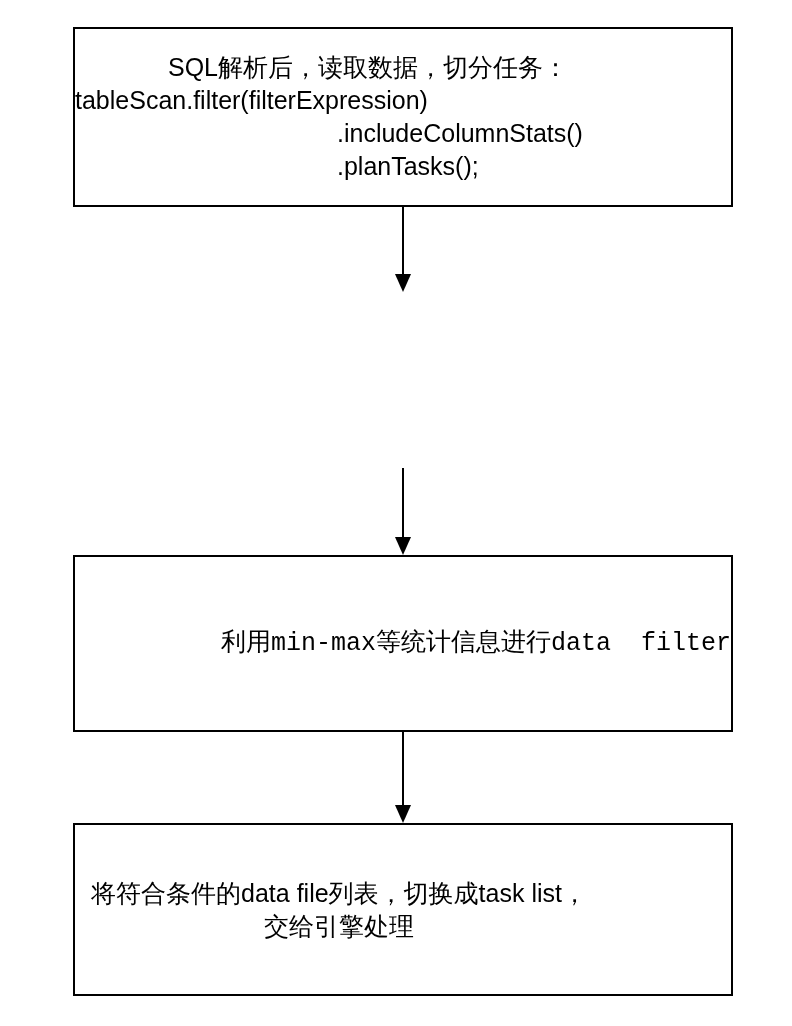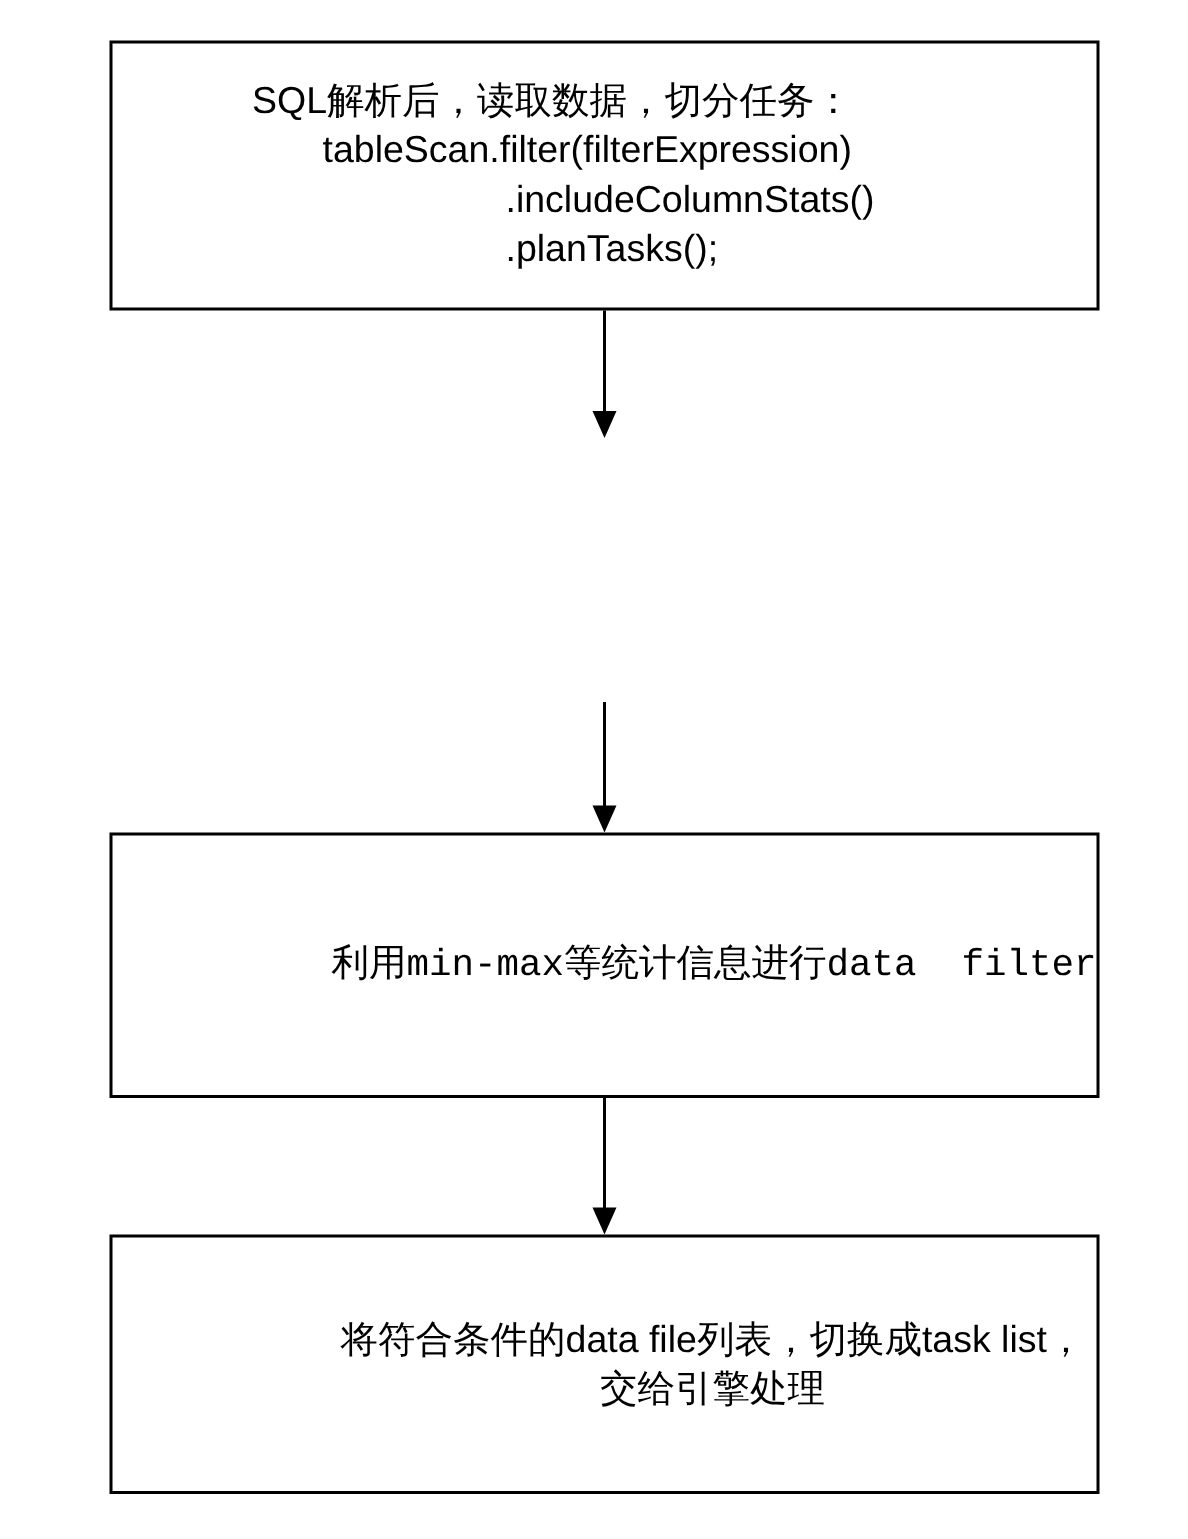--- a/index.html
+++ b/index.html
@@ -30,21 +30,21 @@
   }
   
   .box1 {
     top: 27px;
     height: 180px;
     flex-direction: column;
     justify-content: center;
     align-items: flex-start;
   }
   .box1 .ln1 { margin-left: 93px; }
-  .box1 .ln2 { margin-left: 140px; }
+  .box1 .ln2 { }
   .box1 .ln3 { margin-left: 262px; text-align: right; }
   .box1 .ln4 { margin-left: 262px; }
   
   .box2 {
     top: 292px;
     height: 176px;
   }
   .box2 .label {
     width: 500px;
     text-align: center;
@@ -59,21 +59,20 @@
   .box3 .label {
     width: 100%;
     text-align: right;
     font-family: "Liberation Mono", monospace;
     white-space: pre-wrap;
   }
   
   .box4 {
     top: 823px;
     height: 173px;
-    justify-content: flex-end;
   }
   .box4 .label {
     margin-left: 8px;
     width: 512px;
     text-align: center;
   }
   
   .arrow {
     position: absolute;
     left: 395px;

